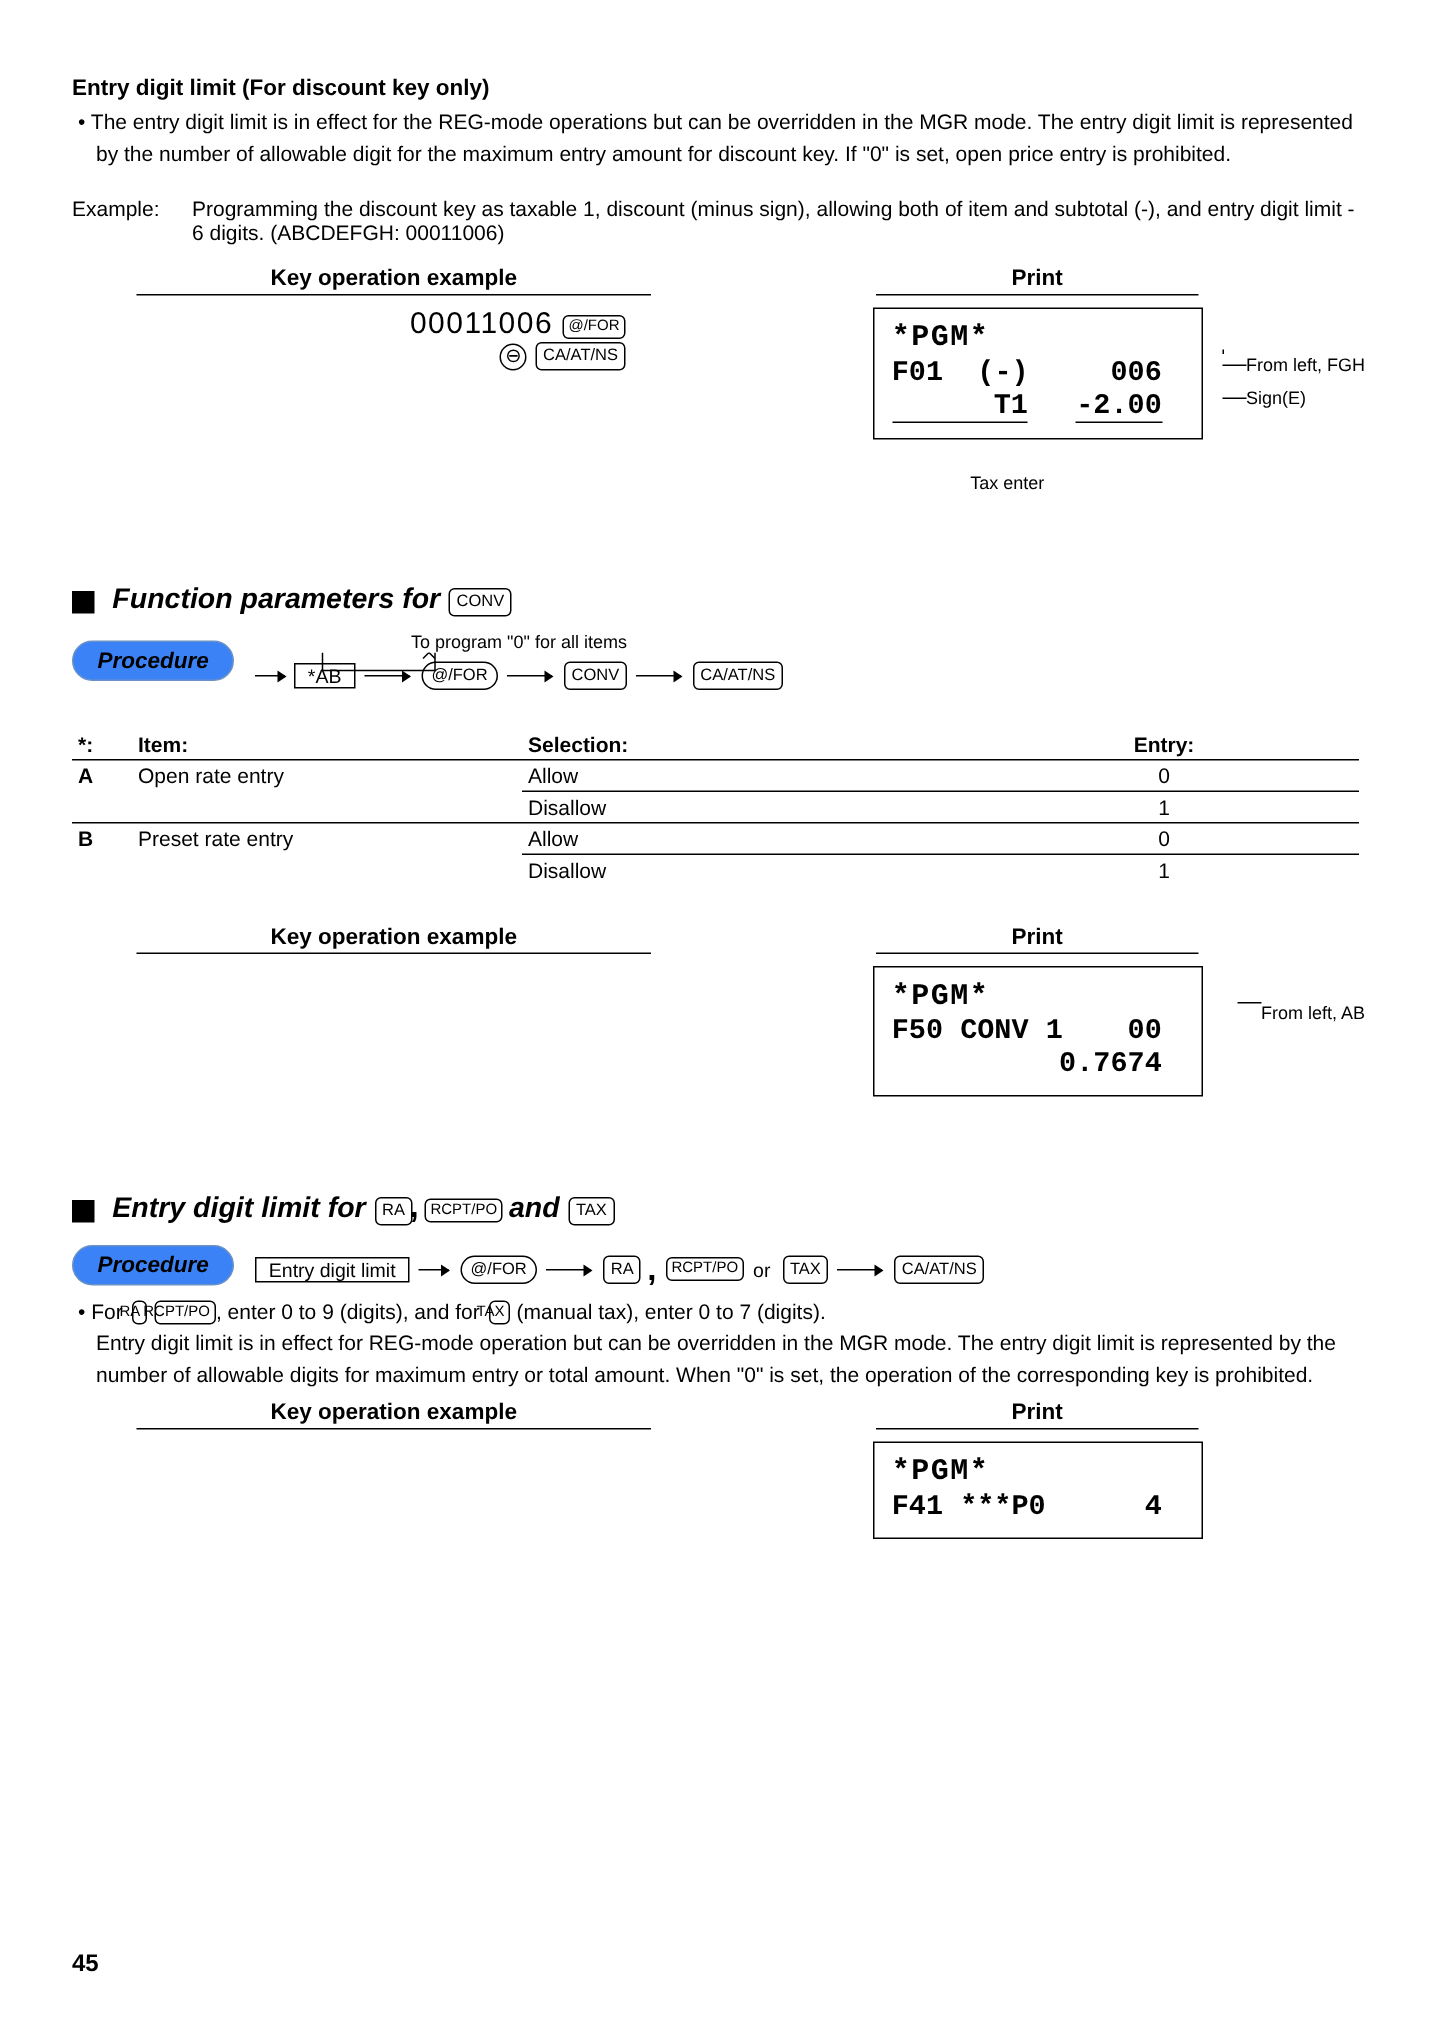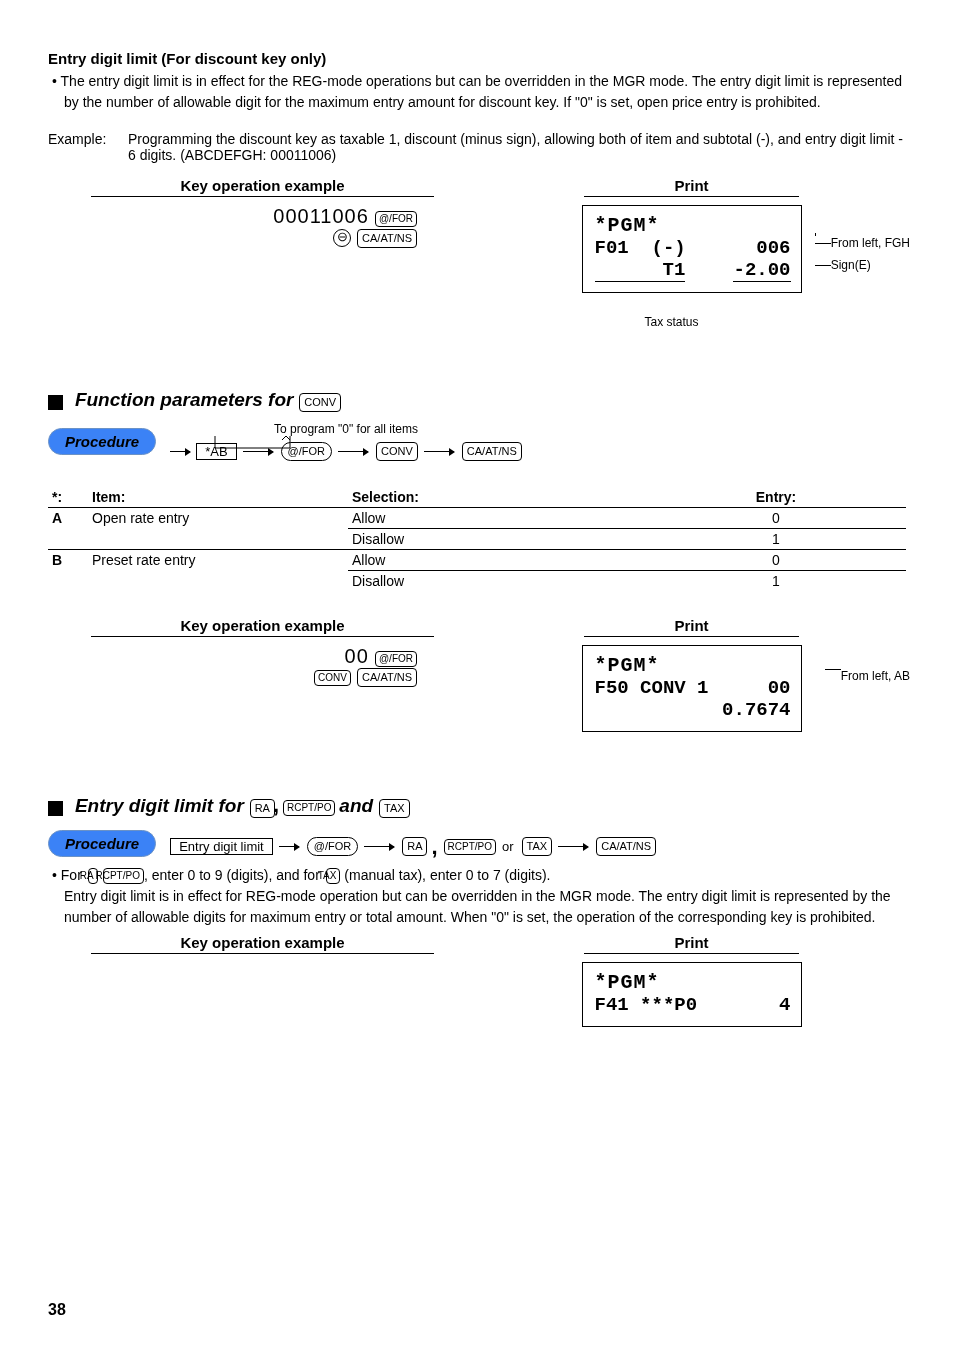--- a/index.html
+++ b/index.html
@@ -20,21 +20,21 @@
   .section-col { width: 50%; }
   .subhead { font-weight:bold; font-size:15px; text-align:center; border-bottom:1px solid #000; width:80%; margin:0 auto 8px; padding-bottom:2px;}
   .rightcol .subhead { width: 50%; }
 
   .keyopex { text-align:right; padding-right:60px; font-size:15px;}
   .num { font-family: Arial; font-size:20px; letter-spacing:1px;}
   .btn { display:inline-block; border:1.2px solid #000; border-radius:4px; font-size:10px; padding:2px 3px; vertical-align:middle; line-height:1; margin-left:2px;}
   .btn.round { border-radius:50%; width:18px; height:18px; text-align:center; padding-top:2px;}
   .btn.big { font-size:11px; padding:3px 4px;}
 
-  .print-box { border:1.5px solid #000; padding:8px 10px 10px 12px; display:inline-block; min-width:220px; font-family: monospace; position:relative; }
+  .print-box { border:1.5px solid #000; padding:8px 26px 10px 12px; display:inline-block; min-width:220px; font-family: monospace; position:relative; }
   .print-big { font-family: 'Courier New', monospace; font-weight:bold; font-size:20px; letter-spacing:1px; }
   .print-line { font-family: 'Courier New', monospace; font-weight:bold; font-size:19px; display:flex; justify-content:space-between; }
 
   .black-sq { display:inline-block; width:15px; height:15px; background:#000; vertical-align:middle; margin-right:8px;}
   .func-head { font-size:19px; font-weight:bold; font-style:italic; }
 
   .proc-pill { display:inline-block; border:1.5px solid #6b92c6; border-radius:16px; background:#3b82f6; padding:4px 16px; font-weight:bold; font-style:italic; color:#000; font-size:15px;}
 
   .flow { display:flex; align-items:center; gap:6px; margin-top:6px; }
   .flow-box { border:1px solid #000; padding:0 8px; font-size:13px; }
@@ -93,21 +93,21 @@
         <div style="display:flex; align-items:center;">
             <span class="callout-line" style="width:16px;"></span>
             <span>From left, FGH</span>
           </div>
         <div style="display:flex; align-items:center; margin-top:8px;">
             <span class="callout-line" style="width:16px;"></span>
             <span>Sign(E)</span>
           </div>
       </div>
     </div>
-    <div style="text-align:center; font-size:12px; margin-top:22px; margin-left:-40px;">Tax status</div>
+    <div style="text-align:center; font-size:12px; margin-top:22px; margin-left:-40px;">Tax enter</div>
   </div>
 </div>
 
 <div style="margin-top:60px;">
   <span class="black-sq"></span>
   <span class="func-head">Function parameters for</span>
   <span class="btn" style="font-size:11px; padding:3px 4px; font-style:normal;">CONV</span>
 </div>
 
 <div style="display:flex; align-items:center; margin-top:10px; gap:14px;">
@@ -162,26 +162,20 @@
         <td style="border:none;"></td>
         <td style="border:none;">Disallow</td>
         <td class="center" style="border:none;">1</td>
       </tr>
 </tbody>
   </table>
 
 <div class="section-row" style="margin-top:26px;">
   <div class="section-col">
     <div class="subhead">Key operation example</div>
-    <div class="keyopex">
-      <span class="num">00</span>
-      <span class="btn">@/FOR</span><br>
-      <span class="btn">CONV</span>
-      <span class="btn big">CA/AT/NS</span>
-    </div>
   </div>
   <div class="section-col rightcol" style="position:relative;">
     <div class="subhead">Print</div>
     <div style="display:flex; justify-content:center; position:relative;">
       <div class="print-box">
         <div class="print-big">*PGM*</div>
         <div class="print-line">
           <span>F50 CONV 1</span>
           <span>00</span>
         </div>
@@ -243,13 +237,13 @@
         <div class="print-big">*PGM*</div>
         <div class="print-line">
           <span>F41 ***P0</span>
           <span>4</span>
         </div>
       </div>
     </div>
   </div>
 </div>
 
-<div class="pagenum">38</div>
+<div class="pagenum">45</div>
 
 </body></html>

